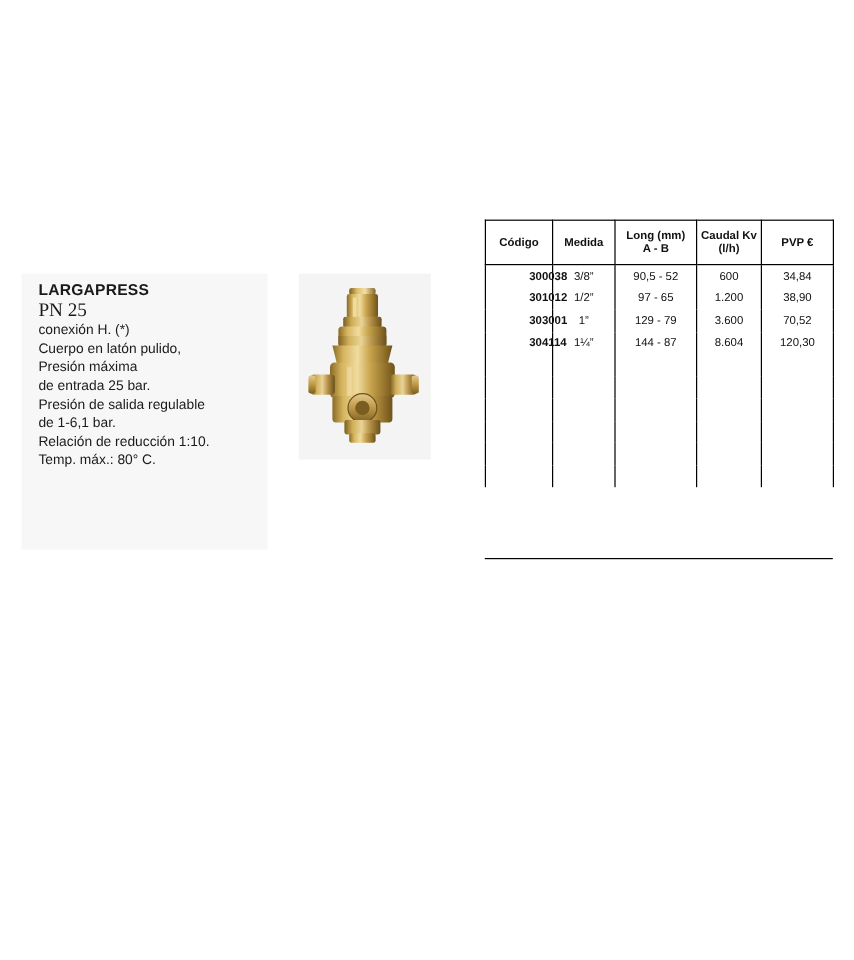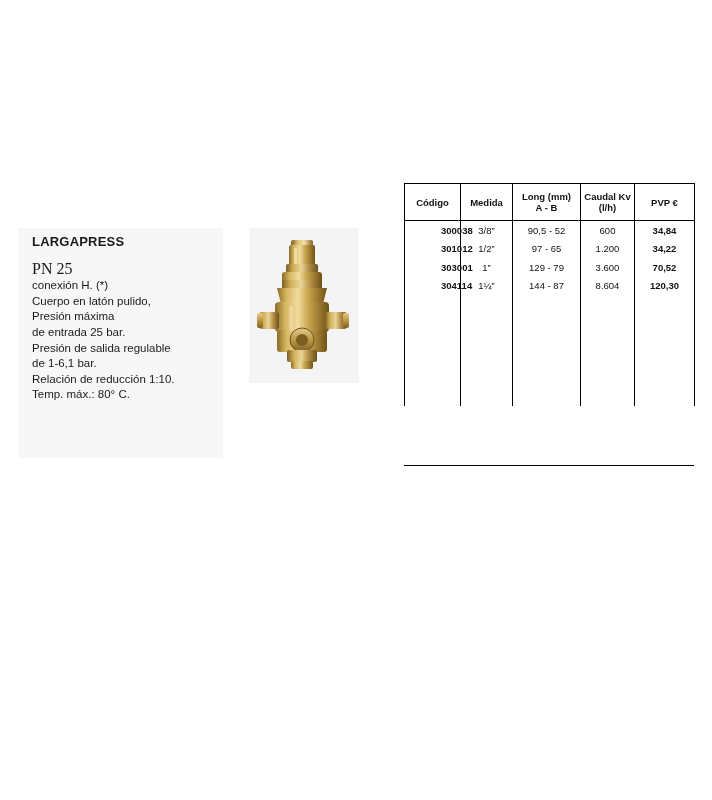--- a/index.html
+++ b/index.html
@@ -31,21 +31,21 @@
     top: 234px;
     width: 190px;
     font-size: 11.5px;
     line-height: 15.6px;
     color: #1a1a1a;
   }
   #product-title {
     font-weight: bold;
     font-size: 13px;
     letter-spacing: 0.2px;
-    margin-bottom: 11px;
+    margin-bottom: 1px;
   }
   #product-sub {
     font-size: 16px;
     margin-bottom: 2px;
     font-family: Liberation Serif, serif;
   }
   .desc-line {
     white-space: pre;
   }
 
@@ -99,21 +99,21 @@
     font-weight: bold;
     font-size: 9.5px;
     line-height: 11px;
     padding: 0 2px;
   }
   table.spec tbody td {
     height: 18.5px;
     font-size: 9.5px;
   }
   table.spec tbody td.codigo { font-weight: bold; padding-left: 36px; }
-  table.spec tbody td.pvp { font-weight: bold; }
+  table.spec tbody td.pvp { font-weight: normal; }
   table.spec tbody tr.filler td {
     height: 18.5px;
   }
   #table-bottom-border {
     position: absolute;
     left: 0;
     top: 282px;
     width: 290px;
     border-top: 1px solid #000;
   }
@@ -235,21 +235,21 @@
           <td>3/8”</td>
           <td>90,5 -  52</td>
           <td>600</td>
           <td class="pvp">34,84</td>
         </tr>
         <tr>
           <td class="codigo">301012</td>
           <td>1/2”</td>
           <td>97 -  65</td>
           <td>1.200</td>
-          <td class="pvp">34,22</td>
+          <td class="pvp">38,90</td>
         </tr>
         <tr>
           <td class="codigo">303001</td>
           <td>1”</td>
           <td>129 -  79</td>
           <td>3.600</td>
           <td class="pvp">70,52</td>
         </tr>
         <tr>
           <td class="codigo">304114</td>

